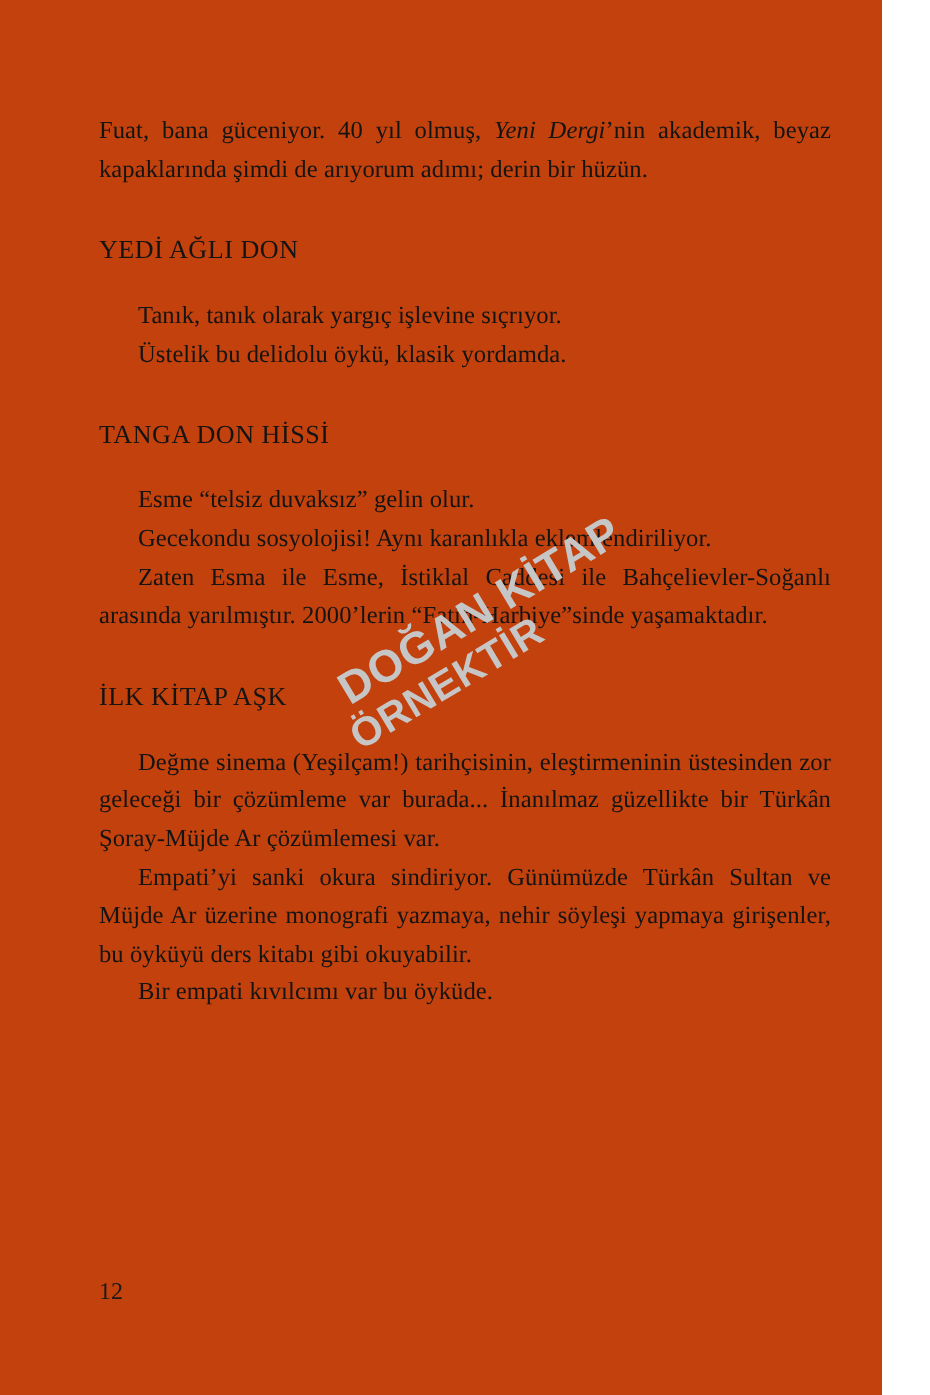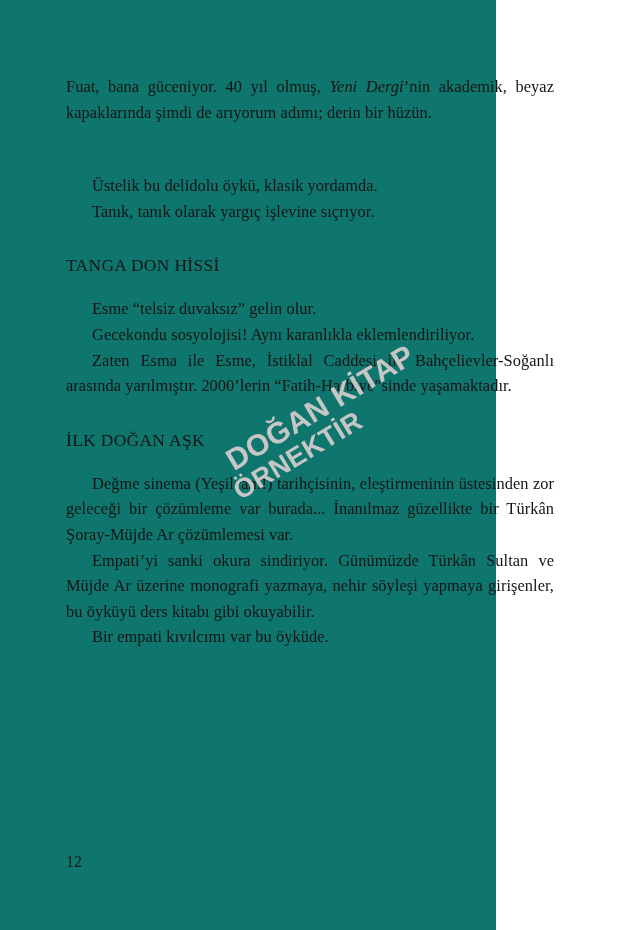--- a/index.html
+++ b/index.html
@@ -14,23 +14,23 @@
     position: relative;
     overflow: hidden;
     font-family: "Liberation Serif", "DejaVu Serif", serif;
     color: #141414;
     -webkit-font-smoothing: antialiased;
   }
 
   #page {
     position: absolute;
     inset: 0;
-    width: 496px;
+    width: 588px;
     height: 930px;
-    background: #0f766e;
+    background: #c2410c;
   }
 
   
   #text-column {
     position: absolute;
     left: 66px;
     top: 74px;
     width: 488px;
   }
 
@@ -114,33 +114,34 @@
 </head>
 <body>
 
 <div id="page">
 
   <div id="text-column">
 
     <p class="para noindent"><span>Fuat, bana güceniyor. 40 yıl olmuş, </span><span class="italic">Yeni Dergi</span><span>’nin akademik, beyaz kapaklarında şimdi de arıyorum adımı; derin bir hüzün.</span></p>
 
     <div class="gap-before-heading"></div>
+    <h2 class="heading">YEDİ AĞLI DON</h2>
     <div class="gap-after-heading"></div>
+    <p class="para indent">Tanık, tanık olarak yargıç işlevine sıçrıyor.</p>
     <p class="para indent">Üstelik bu delidolu öykü, klasik yordamda.</p>
-    <p class="para indent">Tanık, tanık olarak yargıç işlevine sıçrıyor.</p>
 
     <div class="gap-before-heading"></div>
     <h2 class="heading">TANGA DON HİSSİ</h2>
     <div class="gap-after-heading"></div>
     <p class="para indent">Esme “telsiz duvaksız” gelin olur.</p>
     <p class="para indent">Gecekondu sosyolojisi! Aynı karanlıkla eklemlendiriliyor.</p>
     <p class="para indent">Zaten Esma ile Esme, İstiklal Caddesi ile Bahçelievler-Soğanlı arasında yarılmıştır. 2000’lerin “Fatih-Harbiye”sinde yaşamaktadır.</p>
 
     <div class="gap-before-heading"></div>
-    <h2 class="heading">İLK DOĞAN AŞK</h2>
+    <h2 class="heading">İLK KİTAP AŞK</h2>
     <div class="gap-after-heading"></div>
     <p class="para indent">Değme sinema (Yeşilçam!) tarihçisinin, eleştirmeninin üstesinden zor geleceği bir çözümleme var burada... İnanılmaz güzellikte bir Türkân Şoray-Müjde Ar çözümlemesi var.</p>
     <p class="para indent">Empati’yi sanki okura sindiriyor. Günümüzde Türkân Sultan ve Müjde Ar üzerine monografi yazmaya, nehir söyleşi yapmaya girişenler, bu öyküyü ders kitabı gibi okuyabilir.</p>
     <p class="para indent">Bir empati kıvılcımı var bu öyküde.</p>
 
   </div>
 
   <div id="watermark">
     <div class="wm-line wm-line-1">DOĞAN KİTAP</div>
     <div class="wm-line wm-line-2">ÖRNEKTİR</div>

